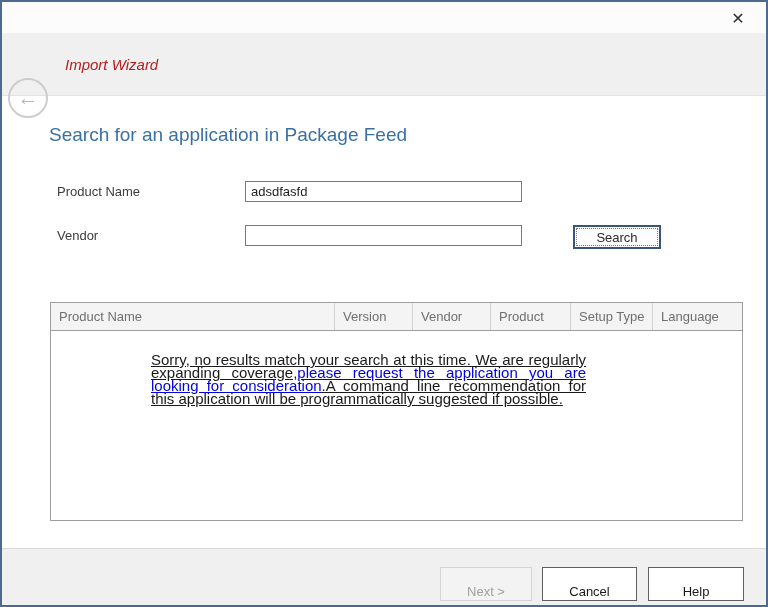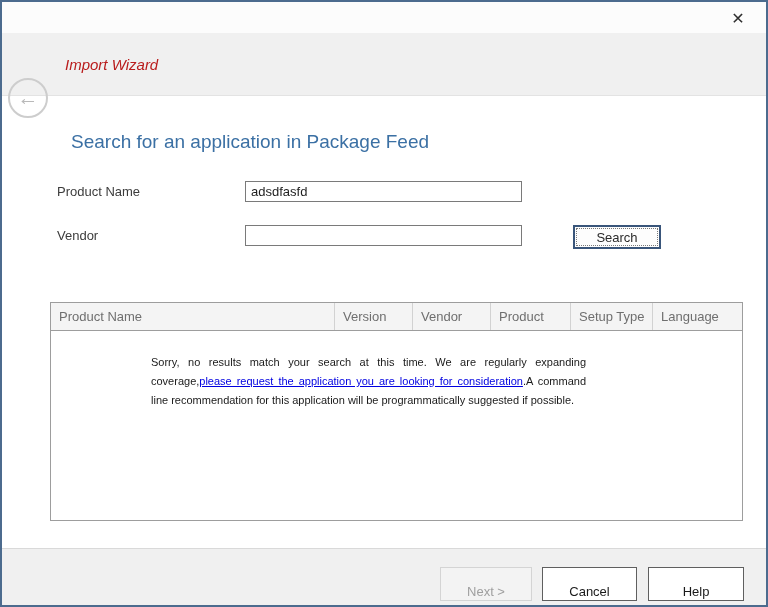--- a/index.html
+++ b/index.html
@@ -26,21 +26,21 @@
     border:2px solid #cdcdcd;background:transparent;
     display:flex;align-items:center;justify-content:center;padding:0;cursor:default;
   }
   .back-btn span{color:#b9b9b9;font-size:21px;line-height:1;margin-top:-2px;}
   .wizard-title{
     position:absolute;left:63px;top:31px;height:63px;display:flex;align-items:center;
     font-size:15px;color:#b91c1c;font-style:italic;
   }
   
   .heading{
-    position:absolute;left:47px;top:129px;font-size:19px;color:#3b70a4;font-weight:400;margin-left:22px;
+    position:absolute;left:47px;top:122px;font-size:19px;color:#3b70a4;font-weight:400;
   }
   .field-label{position:absolute;font-size:13px;color:#3c3c3c;}
   .lbl-product{left:55px;top:182px;}
   .lbl-vendor{left:55px;top:226px;}
   .text-input{
     position:absolute;left:243px;width:277px;height:21px;
     border:1px solid #7a7a7a;background:#fff;font-size:13px;color:#1e1e1e;
     padding:0 5px;outline:none;
   }
   .inp-product{top:179px;}
@@ -63,21 +63,21 @@
     display:flex;height:28px;background:#f4f4f4;border-bottom:1px solid #9d9d9d;
   }
   .hcell{
     display:flex;align-items:center;padding-left:8px;
     font-size:13px;color:#6f6f6f;white-space:nowrap;overflow:hidden;
   }
   .hcell + .hcell{border-left:1px solid #d2d2d2;}
   .c0{width:283px;} .c1{width:78px;} .c2{width:78px;} .c3{width:80px;} .c4{width:82px;} .c5{flex:1;}
   .empty-msg{
     position:absolute;left:100px;top:50px;width:435px;
-    font-size:11px;line-height:19px;color:#1a1a1a;text-align:justify;
+    font-size:15px;line-height:13px;color:#1a1a1a;text-align:justify;text-decoration:underline;
   }
   .empty-msg a{color:#0000e0;text-decoration:underline;cursor:pointer;}
   
   .footer{
     position:absolute;left:0;top:546px;width:764px;height:57px;
     background:#f0f0f0;border-top:1px solid #d9d9d9;
   }
   .foot-btn{
     position:absolute;top:18px;height:28px;font-size:13px;padding:16px;cursor:pointer;
   }

